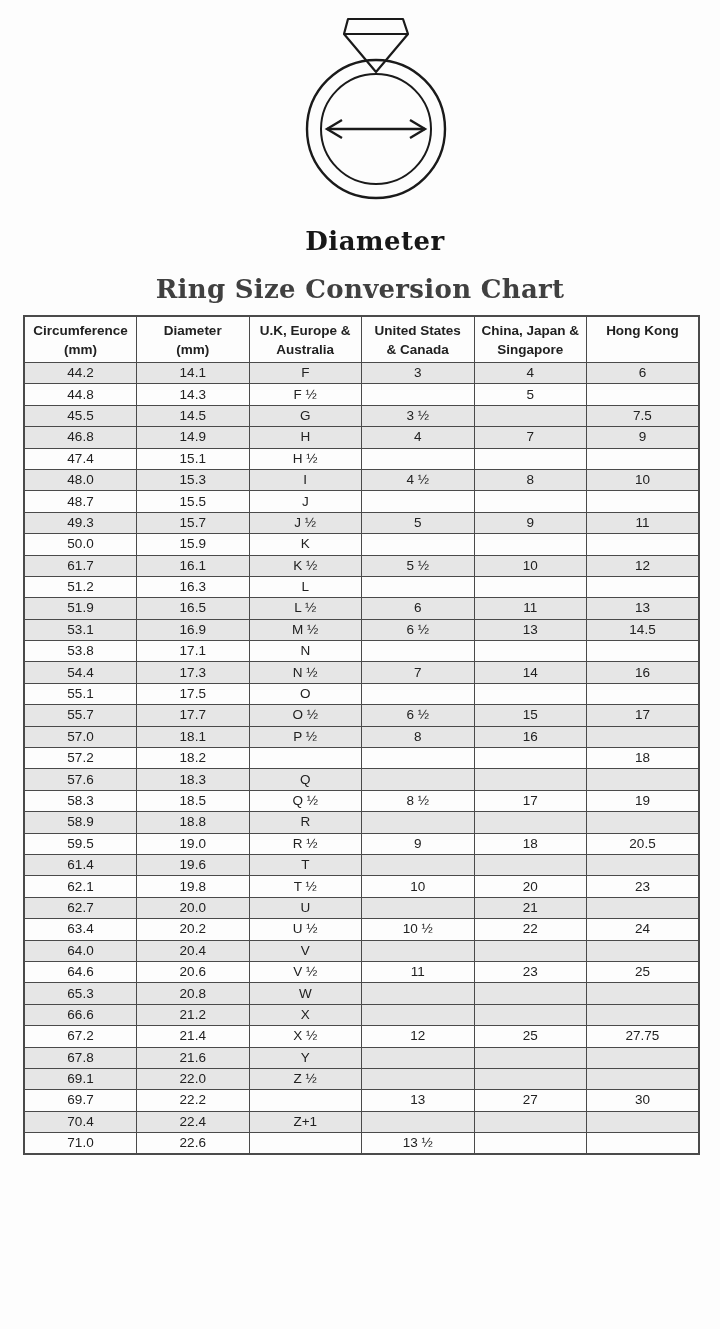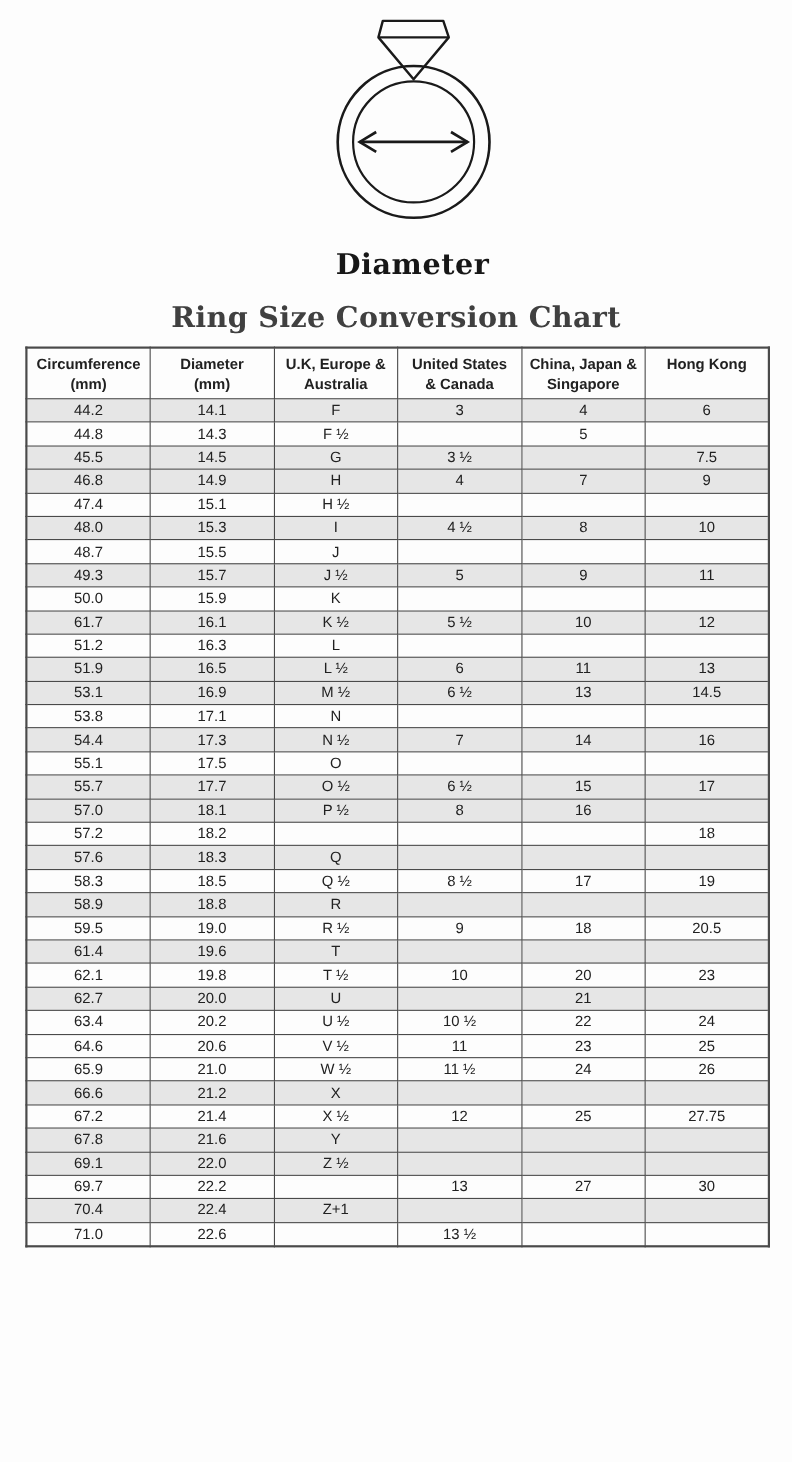--- a/index.html
+++ b/index.html
@@ -310,35 +310,43 @@
         <td></td>
       </tr>
       <tr>
         <td>63.4</td>
         <td>20.2</td>
         <td>U ½</td>
         <td>10 ½</td>
         <td>22</td>
         <td>24</td>
       </tr>
+      <tr class="shaded">
+        <td>64.0</td>
+        <td>20.4</td>
+        <td>V</td>
+        <td></td>
+        <td></td>
+        <td></td>
+      </tr>
       <tr>
         <td>64.6</td>
         <td>20.6</td>
         <td>V ½</td>
         <td>11</td>
         <td>23</td>
         <td>25</td>
       </tr>
-      <tr>
-        <td>65.9</td>
-        <td>21.0</td>
-        <td>W ½</td>
-        <td>11 ½</td>
-        <td>24</td>
-        <td>26</td>
+      <tr class="shaded">
+        <td>65.3</td>
+        <td>20.8</td>
+        <td>W</td>
+        <td></td>
+        <td></td>
+        <td></td>
       </tr>
       <tr class="shaded">
         <td>66.6</td>
         <td>21.2</td>
         <td>X</td>
         <td></td>
         <td></td>
         <td></td>
       </tr>
       <tr>

